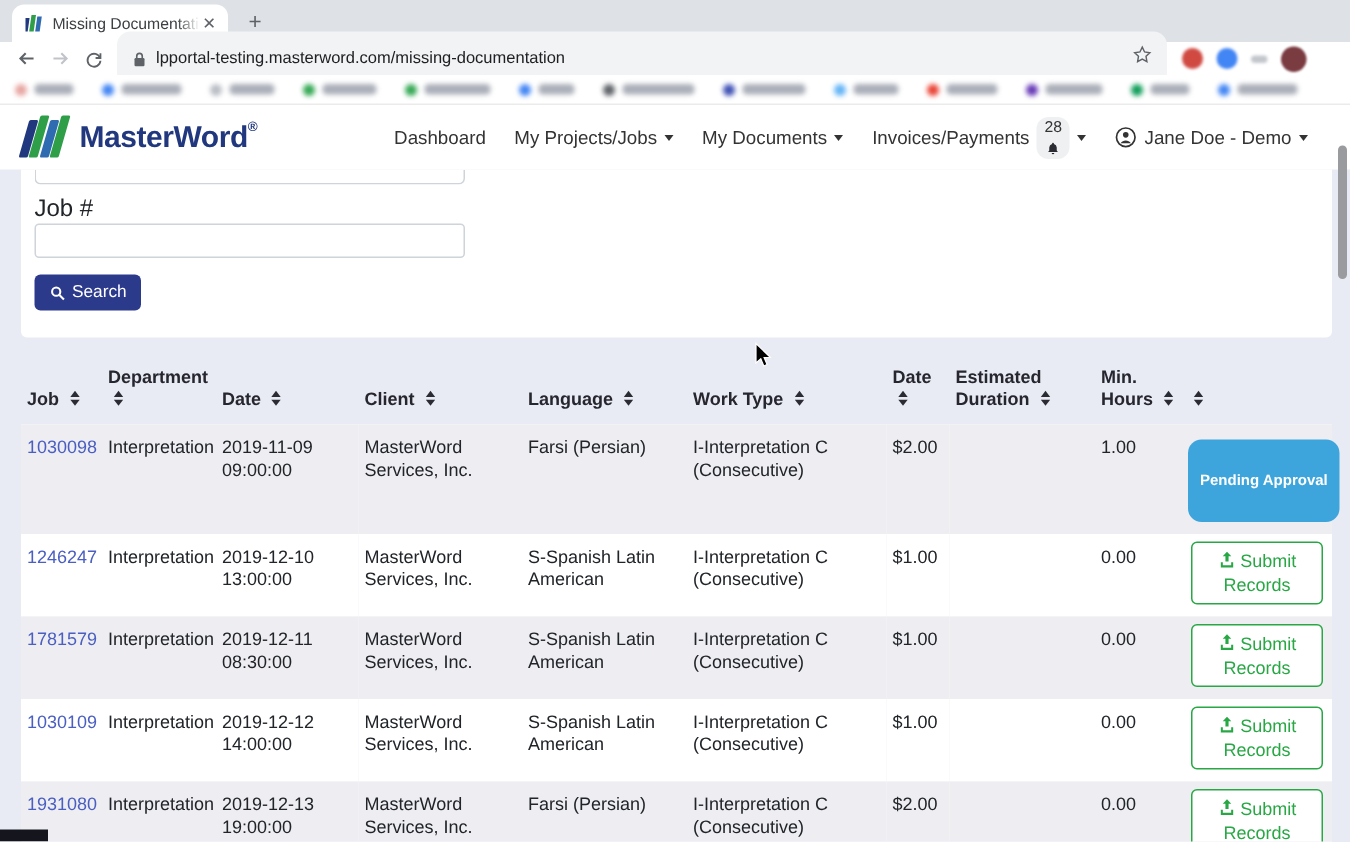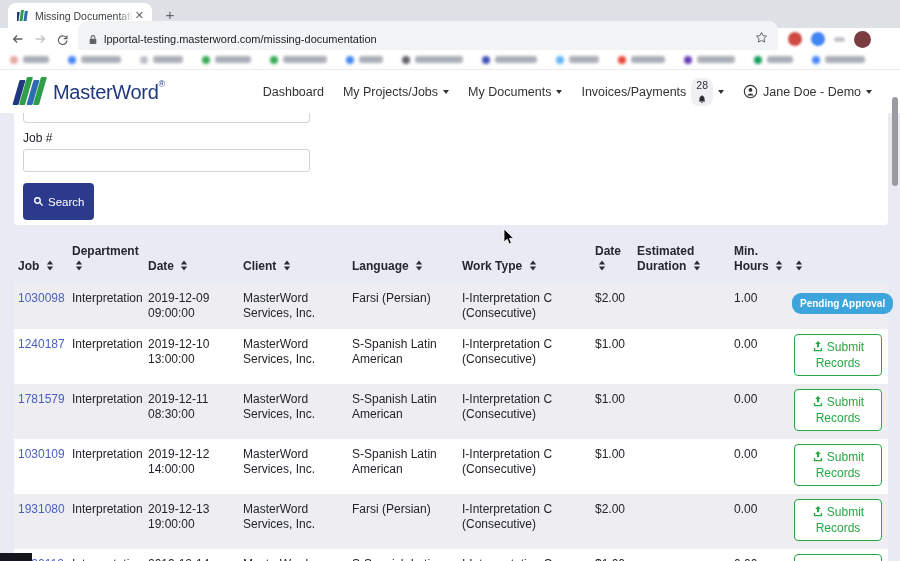--- a/index.html
+++ b/index.html
@@ -28,44 +28,44 @@
   .bookmarks-bar { position:absolute; top:50px; left:0; width:900px; height:20px; background:#fff; border-bottom:1px solid #ebebeb; display:flex; align-items:center; padding-left:10px; overflow:hidden; }
   .bm-item { display:flex; align-items:center; margin-right:19px; filter:blur(1.6px); flex:0 0 auto; }
   .bm-dot { width:8px; height:8px; border-radius:50%; margin-right:5px; }
   .bm-bar { height:7px; border-radius:3px; background:#8d93a0; opacity:.75; }
 
   
   .site-header { position:absolute; top:70px; left:0; width:900px; height:43px; background:#fff; display:flex; align-items:center; }
   .logo { display:flex; align-items:flex-start; margin-left:14px; }
   .logo-mark { width:34px; height:28px; position:relative; margin-right:5px; }
   .logo-bar { position:absolute; transform:skewX(-16deg); border-radius:1px; }
-  .logo-text { font-size:20px; font-weight:normal; color:#21387e; letter-spacing:-.3px; line-height:30px; }
+  .logo-text { font-size:20px; font-weight:bold; color:#21387e; letter-spacing:-.3px; line-height:30px; }
   .logo-reg { font-size:9px; color:#21387e; vertical-align:top; line-height:14px; }
   .main-nav { margin-left:auto; margin-right:28px; display:flex; align-items:center; gap:19px; }
   .nav-item { font-size:12.5px; color:#333; display:flex; align-items:center; gap:5px; white-space:nowrap; }
   .caret { display:inline-block; width:0; height:0; border-left:3.5px solid transparent; border-right:3.5px solid transparent; border-top:4px solid #333; margin-top:1px; }
   .count-pill { display:inline-flex; align-items:center; gap:3px; background:#eef0f2; border-radius:8px; padding:1px 5px; font-size:10.5px; color:#333;flex-direction:column; }
 
   
   .card { position:absolute; top:113px; left:14px; width:874px; height:112px; background:#fff; border-radius:0 0 4px 4px; }
   .partial-input { position:absolute; top:0; left:9px; width:287px; height:10px; border:1px solid #ced4da; border-top:none; border-radius:0 0 4px 4px; }
-  .field-label { position:absolute; top:18px; left:9px; font-size:12px; color:#212529; }
+  .field-label { position:absolute; top:18px; left:9px; font-size:16px; color:#212529; }
   .job-input { position:absolute; top:36px; left:9px; width:287px; height:23px; border:1px solid #ced4da; border-radius:3px; font-size:12px; padding:0 7px; color:#212529; background:#fff; }
-  .search-btn { position:absolute; top:70px; left:9px; height:37px; background:#2c3a8c; color:#fff; border:none; border-radius:4px; font-size:11.5px; padding:0 10px; display:flex; align-items:center; gap:4px; font-family:inherit; }
+  .search-btn { position:absolute; top:70px; left:9px; height:24px; background:#2c3a8c; color:#fff; border:none; border-radius:4px; font-size:11.5px; padding:0 10px; display:flex; align-items:center; gap:4px; font-family:inherit; }
 
   
   .table-wrap { position:absolute; top:240px; left:14px; width:874px; }
   table { width:874px; border-collapse:collapse; table-layout:fixed; font-size:12px; color:#212529; }
   thead th { text-align:left; vertical-align:bottom; font-weight:bold; color:#26262e; padding:4px 4px 9px 4px; line-height:15px; background:transparent; }
   tbody { background:#fff; }
   tbody tr:nth-child(odd) { background:#ededf2; }
   td { vertical-align:top; padding:8px 4px; line-height:15px;margin-left:46px; }
   td.job a { color:#4a5fc1; text-decoration:none; }
   .sort-icon { display:inline-block; vertical-align:-1px; margin-left:3px; }
-  .badge-info { display:inline-block; background:#3da5dc; color:#fff; font-size:10px; font-weight:bold; padding:3px 8px; border-radius:9px; white-space:nowrap; }
+  .badge-info { display:inline-block; background:#3da5dc; color:#fff; font-size:10px; font-weight:bold; padding:20px 8px; border-radius:9px; white-space:nowrap; }
   .submit-btn { display:inline-block; width:88px; background:#fff; border:1px solid #28a745; color:#28a745; border-radius:4px; font-size:12px; line-height:16px; padding:4px 4px; text-align:center; font-family:inherit; }
   .submit-btn svg { vertical-align:-1px; margin-right:3px; }
   td.action { text-align:center; padding-top:5px; }
   td.action .badge-info { margin-top:5px; }
 
   
   .scroll-thumb { position:absolute; top:97px; right:2px; width:6px; height:89px; border-radius:3px; background:#999b9e; }
   .cursor { position:absolute; top:228px; left:503px; width:12px; height:18px; pointer-events:none; z-index:50; }
   .corner-block { position:absolute; left:0; top:553px; width:32px; height:8px; background:#15161d; }
 </style>
@@ -291,31 +291,31 @@
             <th><svg class="sort-icon" width="8" height="11" viewBox="0 0 8 12">
                 <path d="M4 0.5 L7.4 5 H0.6 Z" fill="#2b2b33"></path>
                 <path d="M4 11.5 L7.4 7 H0.6 Z" fill="#2b2b33"></path>
               </svg></th>
           </tr>
         </thead>
       <tbody>
           <tr>
             <td class="job"><a href="#">1030098</a></td>
             <td>Interpretation</td>
-            <td>2019-12-09 09:00:00</td>
+            <td>2019-11-09 09:00:00</td>
             <td>MasterWord Services, Inc.</td>
             <td>Farsi (Persian)</td>
             <td>I-Interpretation C (Consecutive)</td>
             <td>$2.00</td>
             <td></td>
             <td>1.00</td>
             <td class="action"><span class="badge-info">Pending Approval</span></td>
           </tr>
           <tr>
-            <td class="job"><a href="#">1240187</a></td>
+            <td class="job"><a href="#">1246247</a></td>
             <td>Interpretation</td>
             <td>2019-12-10 13:00:00</td>
             <td>MasterWord Services, Inc.</td>
             <td>S-Spanish Latin American</td>
             <td>I-Interpretation C (Consecutive)</td>
             <td>$1.00</td>
             <td></td>
             <td>0.00</td>
             <td class="action"><button class="submit-btn"><svg width="12" height="12" viewBox="0 0 16 16" fill="#28a745">
                   <path d="M8 1.2 L11.8 5.2 H9.4 V9.8 H6.6 V5.2 H4.2 Z"></path>

